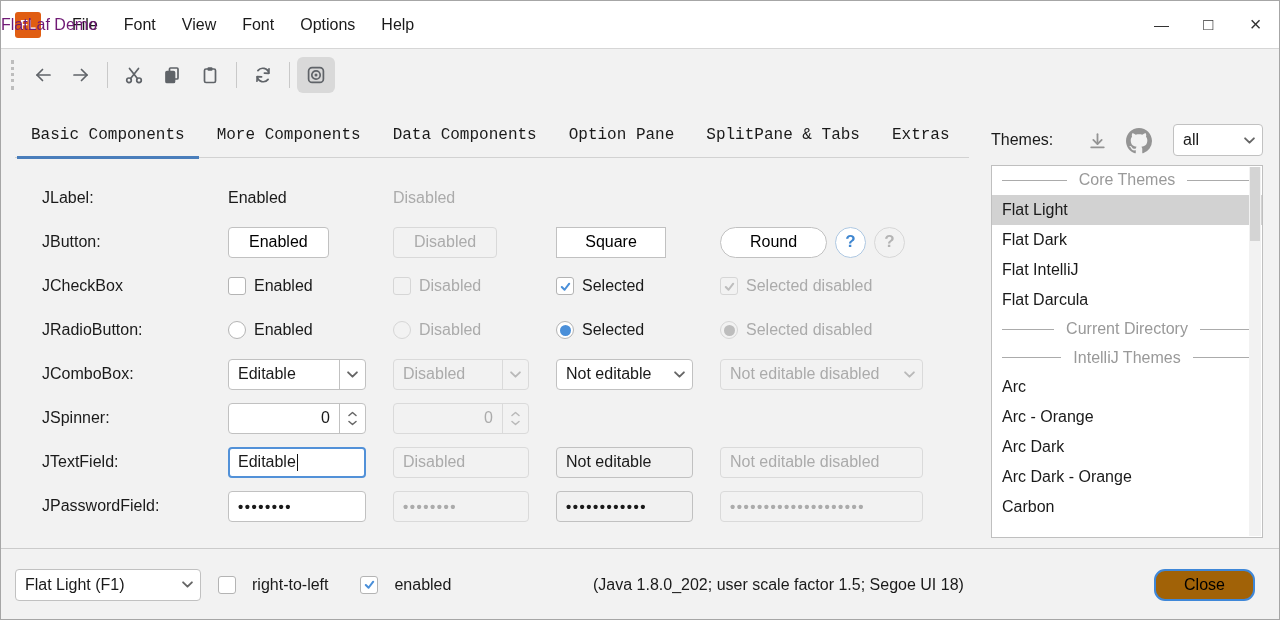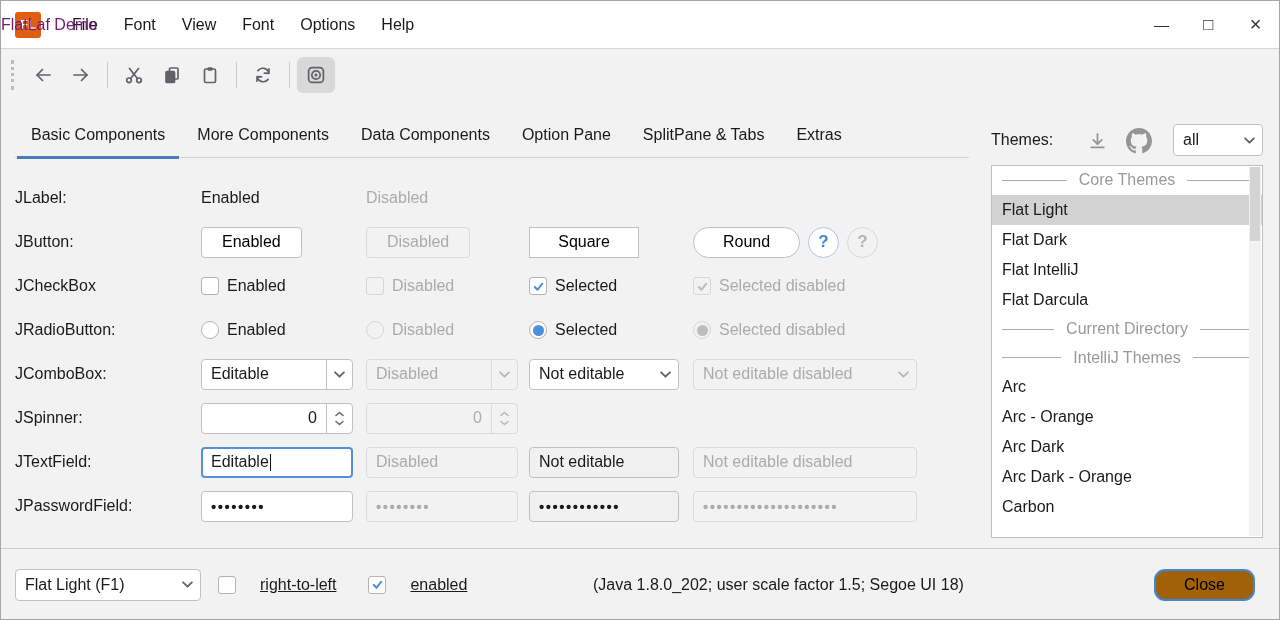--- a/index.html
+++ b/index.html
@@ -22,26 +22,26 @@
   .toolbar { position:absolute; top:49px; left:0; right:0; height:50px; display:flex; align-items:center; padding-left:10px; }
   .grip { height:30px; border-left:3px dotted #bdbdbd; margin-right:10px; }
   .tbtn { width:38px; height:36px; display:flex; align-items:center; justify-content:center; border-radius:6px; color:#5f6368; }
   .tbtn svg { stroke:#5f6368; fill:none; stroke-width:1.7; stroke-linecap:round; stroke-linejoin:round; }
   .tbtn.toggled { background:#d9d9d9; }
   .tsep { width:1px; height:26px; background:#c9c9c9; margin:0 7px; }
 
   
   .tabbar { position:absolute; top:111px; left:14px; height:46px; display:flex; }
   .tabline { position:absolute; top:156px; left:14px; width:954px; height:1px; background:#d2d2d2; }
-  .tab { padding:0 16px; display:flex; align-items:center; position:relative; }
+  .tab { padding:0 16px; display:flex; align-items:center; position:relative;font-family:Liberation Mono, monospace; }
   .tab.active::after { content:""; position:absolute; left:2px; right:2px; bottom:-1px; height:3px; background:#4a7ebb; }
 
   
   .grid { position:absolute; top:175px; left:14px; display:grid; grid-template-columns:186px 165px 163px 164px 230px; grid-auto-rows:44px; align-items:center; }
-  .cell { display:flex; align-items:center; gap:8px; }
+  .cell { display:flex; align-items:center; gap:8px;margin-left:27px; }
   .dis-text { color:#ababab; }
 
   .btn { height:31px; background:#fff; border:1px solid #c1c1c1; border-radius:4px; display:inline-flex; align-items:center; justify-content:center; padding:0 20px; font-size:16px; }
   .btn.disabled { background:#f2f2f2; border-color:#d9d9d9; color:#ababab; }
   .btn.square { border-radius:0; width:110px; }
   .btn.round { border-radius:16px; width:107px; }
   .helpbtn { width:31px; height:31px; border-radius:50%; background:#fff; border:1px solid #aec8e2; color:#3f86d0; font-weight:bold; font-size:17px; display:inline-flex; align-items:center; justify-content:center; padding:0; }
   .helpbtn.disabled { border-color:#d7d7d7; color:#b4b4b4; background:transparent; }
 
   .cb { width:18px; height:18px; flex:none; background:#fff; border:1.5px solid #b4b4b4; border-radius:3px; display:flex; align-items:center; justify-content:center; }
@@ -88,21 +88,21 @@
   .titem { height:28.7px; display:flex; align-items:center; padding:15px 10px; }
   .titem.selected { background:#d2d2d2; }
   .tsep-item { height:28.7px; display:flex; align-items:center; gap:12px; padding:0 10px; color:#999; }
   .tsep-item .line { flex:1; height:1px; background:#ababab; }
   .scrollbar { position:absolute; top:1px; bottom:1px; right:1px; width:12px; background:#f2f2f2; }
   .thumb { position:absolute; top:0; left:1px; right:1px; height:74px; background:#d4d4d4; }
 
   
   .bottombar { position:absolute; left:0; right:0; top:547px; height:72px; border-top:1px solid #cbcbcb; display:flex; align-items:center; padding:0 14px; }
   .bb-combo { width:186px; height:32px; }
-  .bb-check { display:flex; align-items:flex-start; gap:24px; margin-left:17px;text-decoration:underline; }
+  .bb-check { display:flex; align-items:flex-start; gap:16px; margin-left:17px; }
   .bb-check.second { margin-left:32px; }
   .bb-info { position:absolute; left:592px; top:0; height:72px; display:flex; align-items:center; color:#1a1a1a; }
   .close-btn { position:absolute; right:24px; top:20px; width:101px; height:32px; background:#a16207; border:2px solid #3f87d8; border-radius:11px; display:flex; align-items:center; justify-content:center; font-size:16px; }
 </style>
 </head>
 <body>
 
 <div class="window">
 
   <div class="titlebar">

